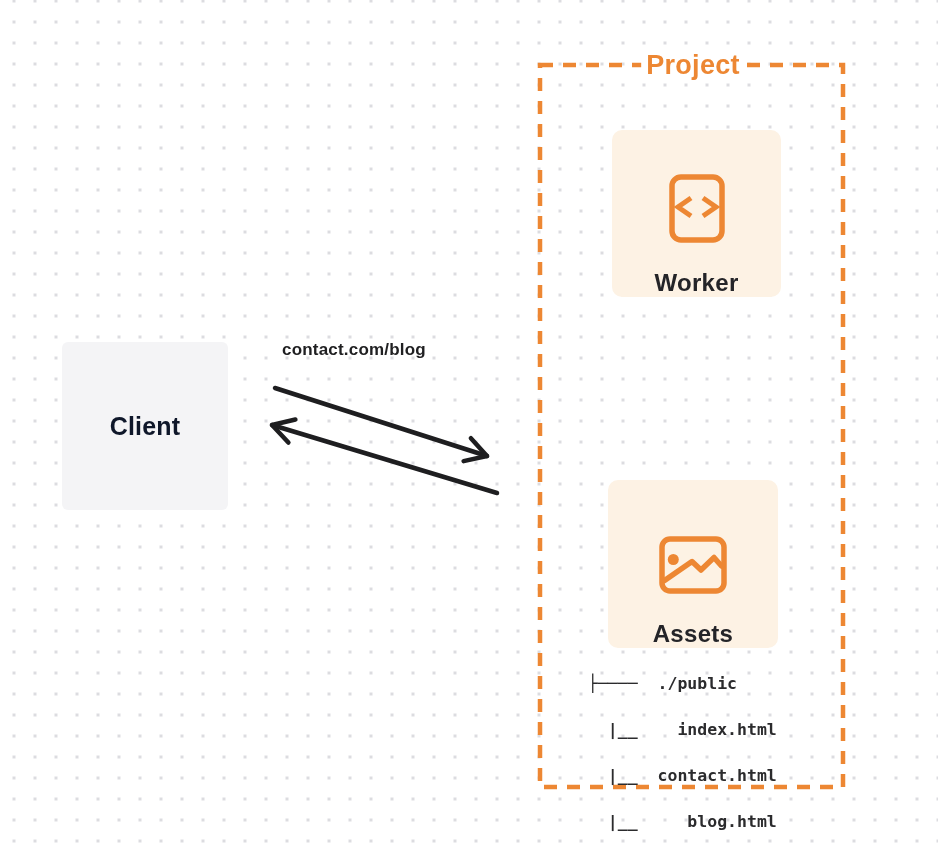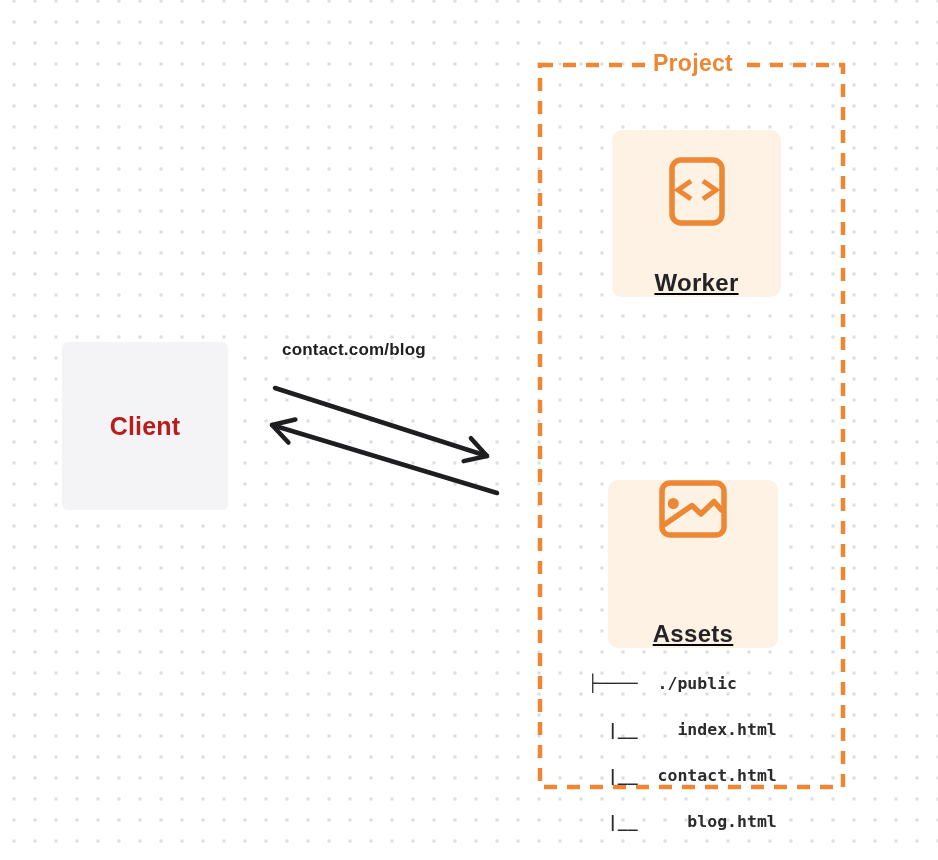--- a/index.html
+++ b/index.html
@@ -11,36 +11,36 @@
     background-color:#ffffff;
     background-image:radial-gradient(circle,#dcdce0 1.6px,transparent 1.9px);
     background-size:21px 21px;
     background-position:3.5px -9.5px;
   }
   .client-box{
     position:absolute;left:62px;top:342px;width:166px;height:168px;
     background:#f4f4f6;border-radius:6px;
     display:flex;align-items:center;justify-content:center;
   }
-  .client-label{font-size:25px;font-weight:700;color:#b91c1c;letter-spacing:.2px;}
+  .client-label{font-size:25px;font-weight:700;color:#0f172a;letter-spacing:.2px;}
   .url-label{
     position:absolute;left:282px;top:340px;
     font-size:17px;font-weight:700;color:#202022;letter-spacing:.2px;
   }
   .overlay{position:absolute;left:0;top:0;width:938px;height:860px;pointer-events:none;}
   .project-label{
     position:absolute;left:693px;top:50px;transform:translateX(-50%);
     background:#ffffff;padding:0 5px;
-    font-size:23px;font-weight:700;color:#ed8733;letter-spacing:.3px;
+    font-size:27px;font-weight:700;color:#ed8733;letter-spacing:.3px;
     white-space:nowrap;
   }
   .card{
     position:absolute;background:#fdf2e4;border-radius:10px;
-    display:flex;flex-direction:column;align-items:center;justify-content:space-between;
-    box-sizing:border-box;gap:26px;text-decoration:underline;
+    display:flex;flex-direction:column;align-items:center;justify-content:flex-end;
+    box-sizing:border-box;gap:26px;
   }
   .card.worker{left:612px;top:130px;width:169px;height:167px;padding-top:27px;}
   .card.assets{left:608px;top:480px;width:170px;height:168px;}
   .card .card-label{
     font-size:24px;font-weight:700;color:#242428;letter-spacing:.3px;line-height:28px;
   }
   .icon-wrap{display:block;line-height:0;}
   .file-tree{
     position:absolute;left:588px;top:648px;
     font-family:"DejaVu Sans Mono",monospace;

